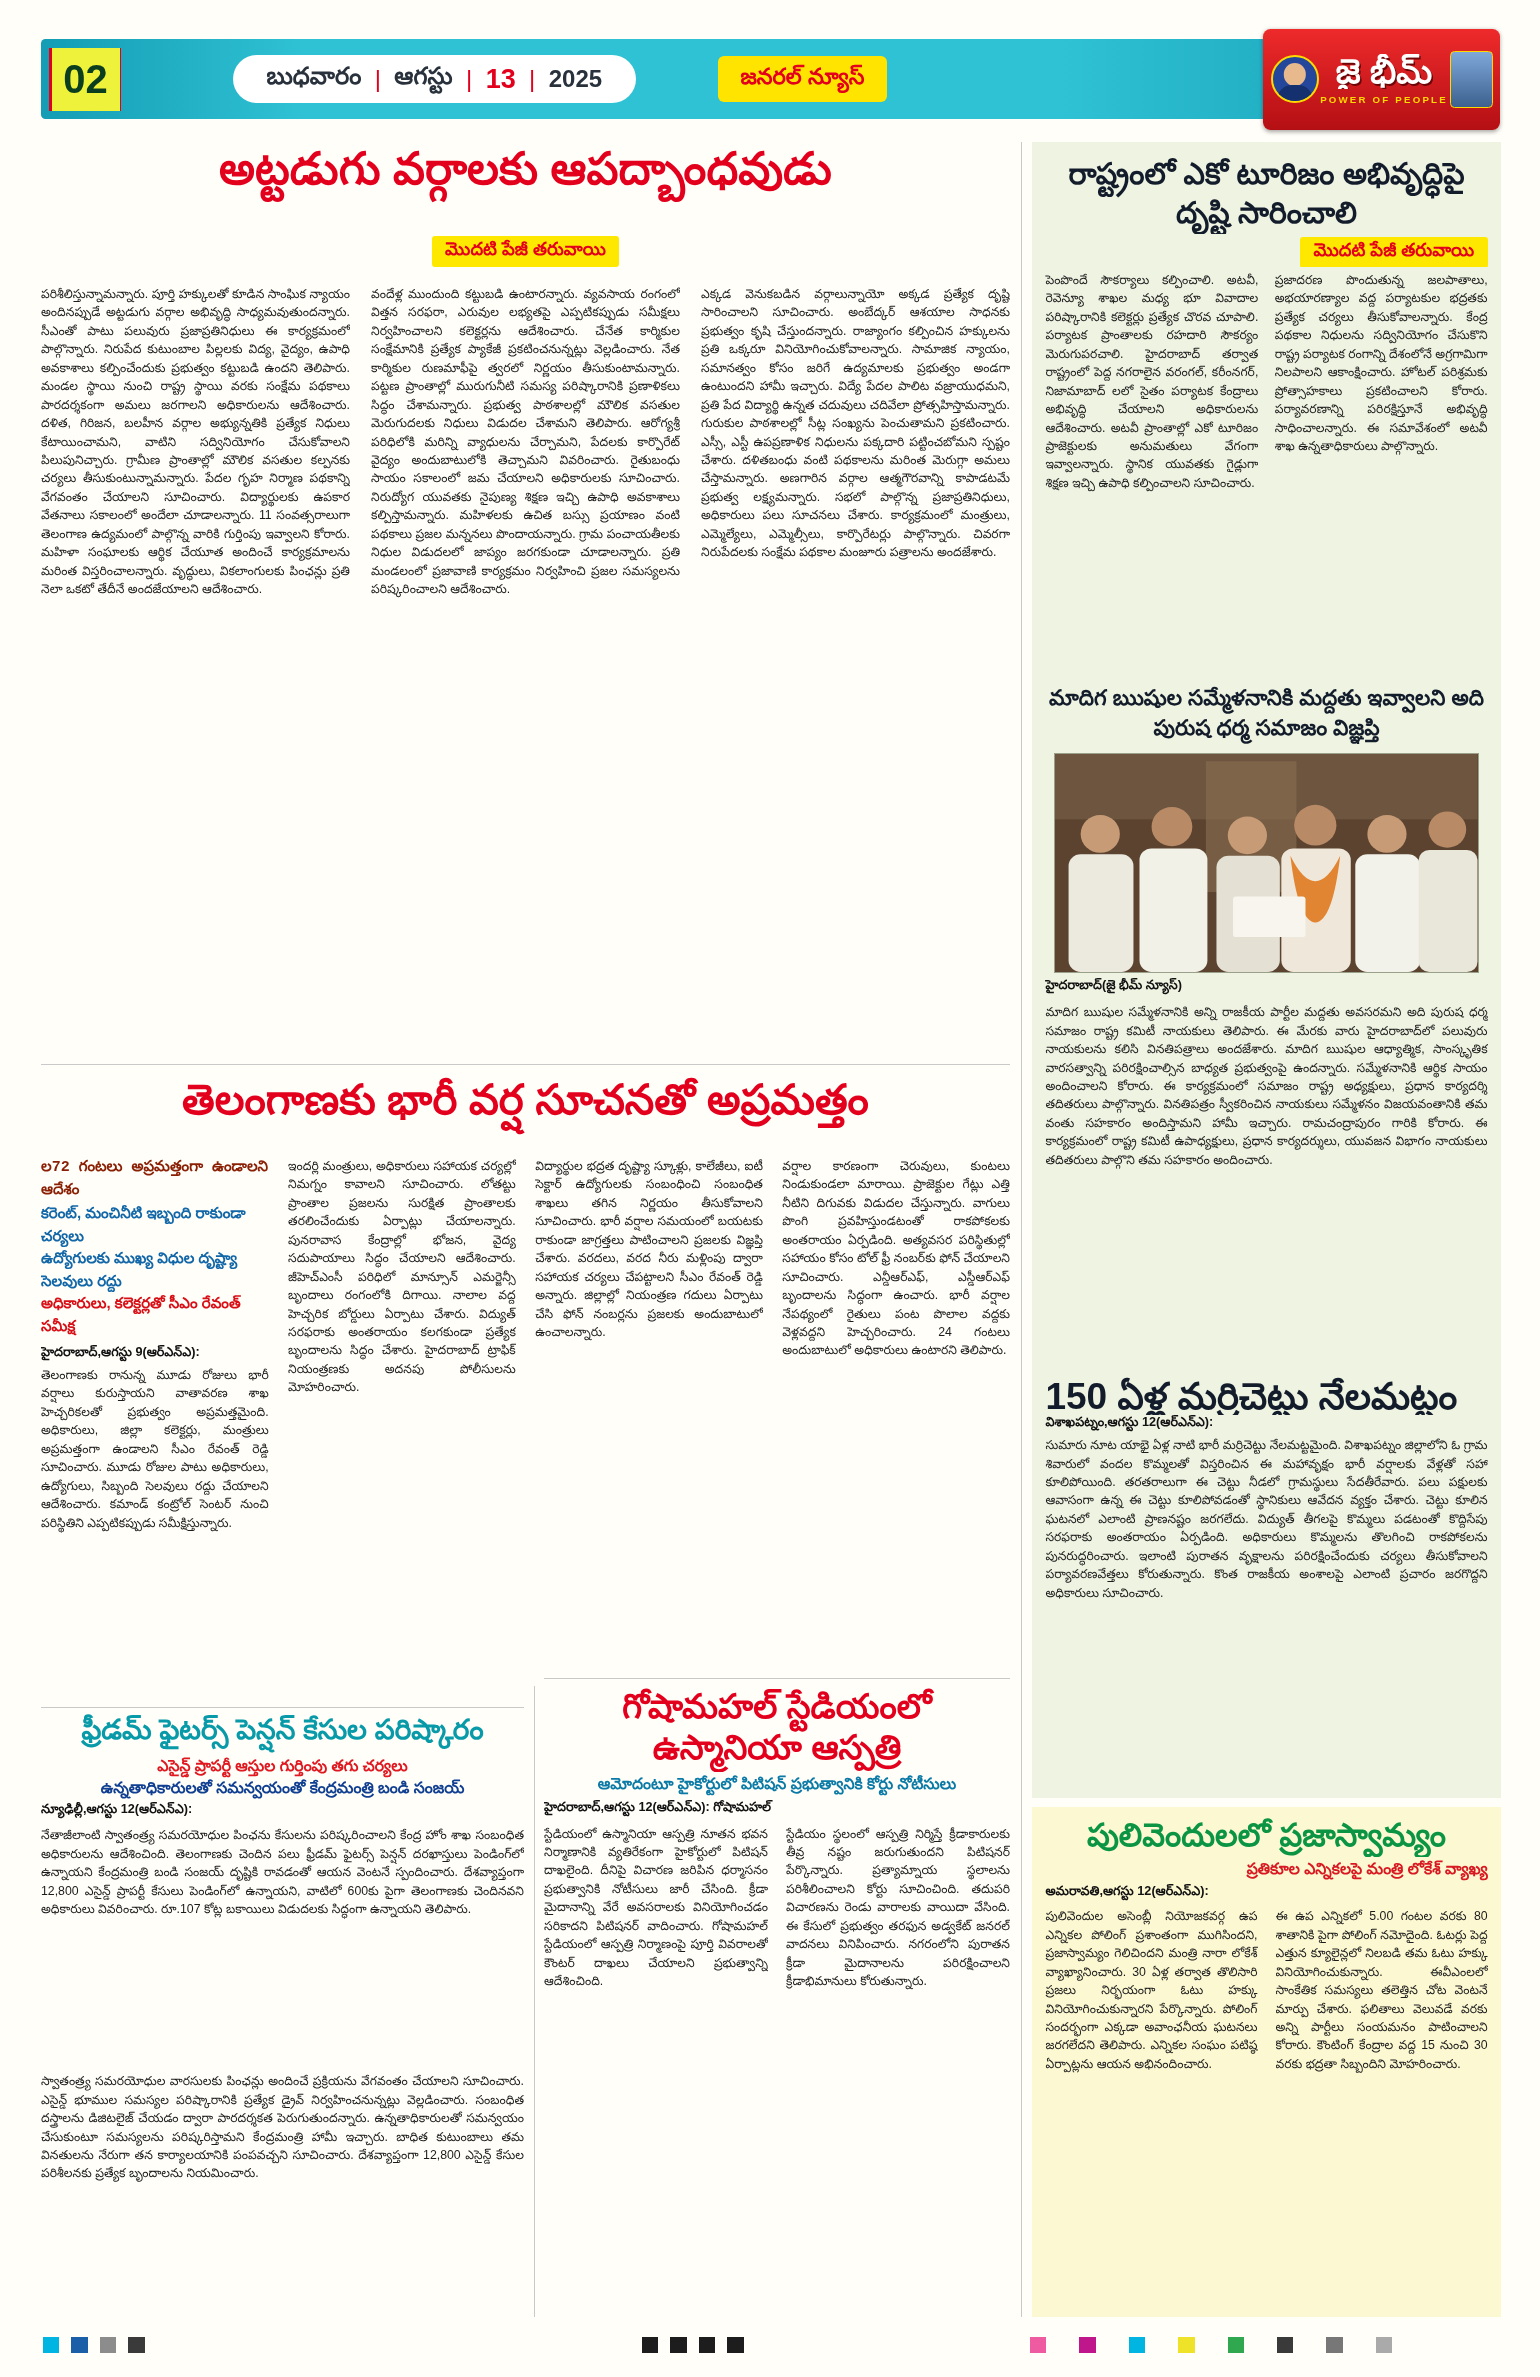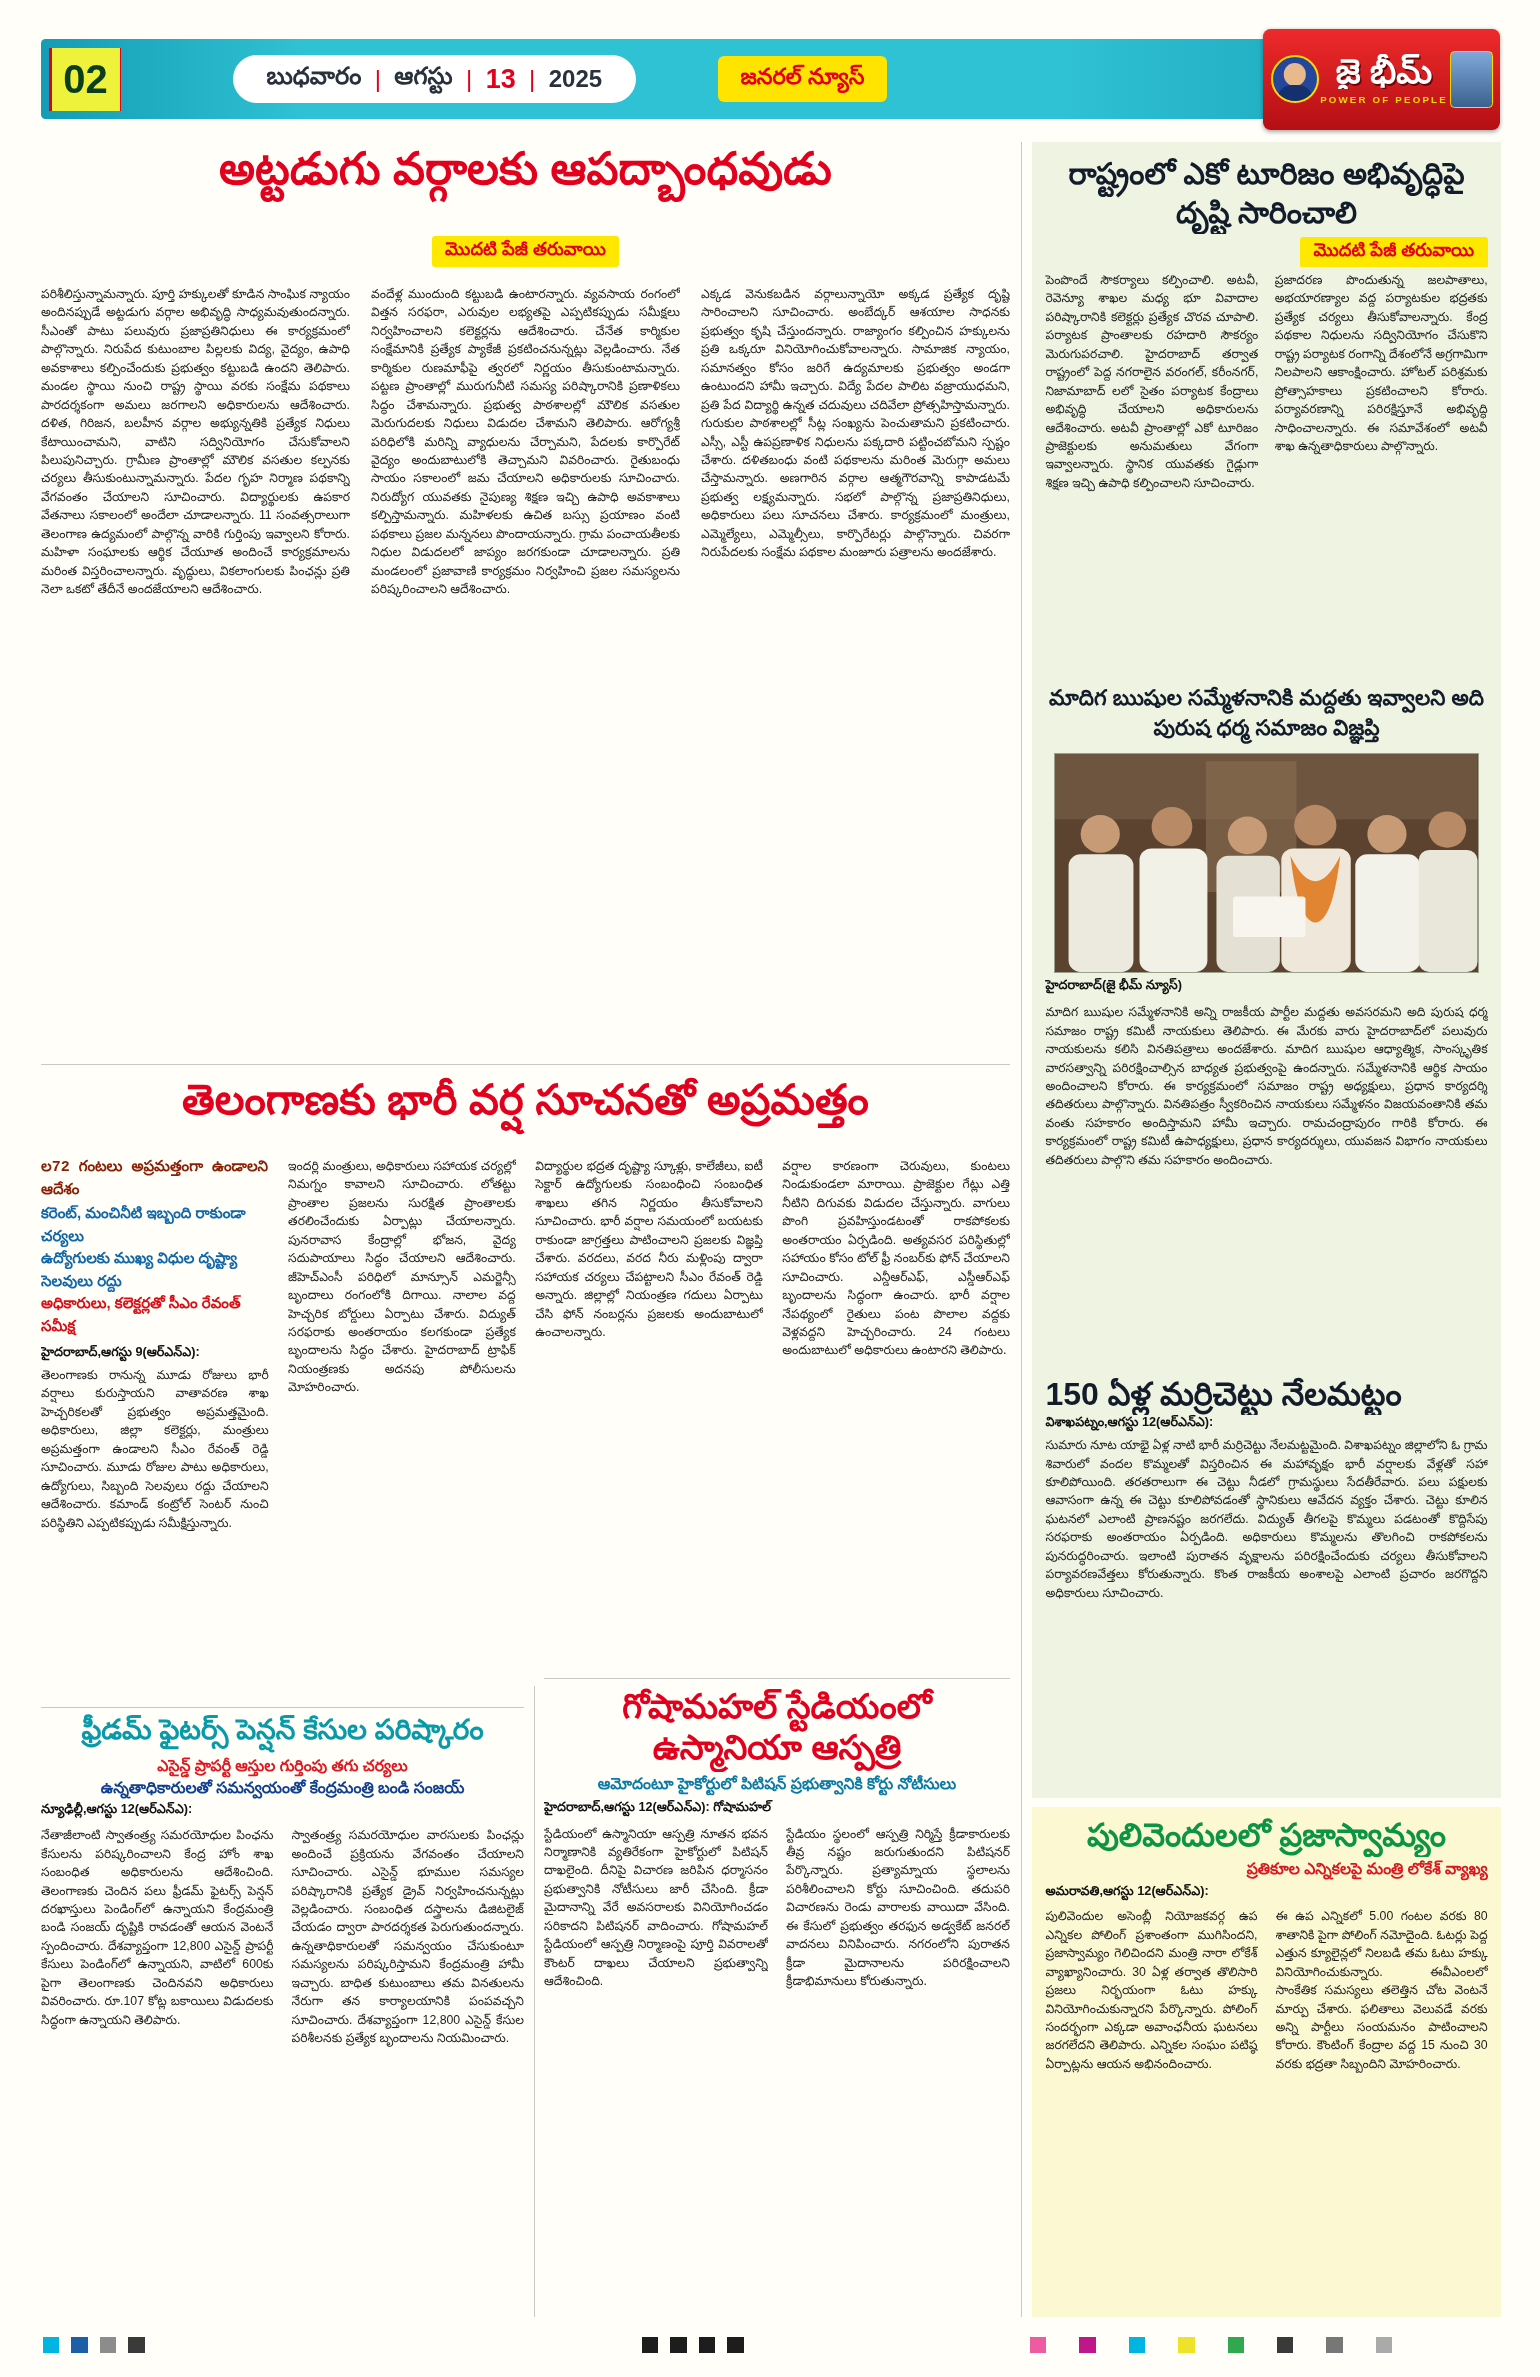--- a/index.html
+++ b/index.html
@@ -71,41 +71,41 @@
     line-height:1.3; height:80px; overflow:hidden; }
   .eco-tagrow { text-align:right; height:30px; margin-top:3px; overflow:hidden; }
   .eco-cols { display:flex; gap:16.4px; height:402px; margin-top:4px; }
   .eco-cols .col { flex:1; height:100%; }
   .madiga-subhead { text-align:center; color:#131c2b; font-size:21.6px; font-weight:bold;
     line-height:1.35; margin-top:10.4px; height:61px; overflow:hidden; }
   .news-photo { width:96%; height:220px; margin:9px auto 4.5px auto; border:0.7px solid #9aa08a;
     display:block; background:#5b4330; }
   .photo-caption { font-weight:bold; font-size:12.7px; color:#111; height:19.4px; overflow:hidden; }
   .eco-body { height:356px; margin-top:6px; }
-  .banyan-headline { color:#131c2b; font-size:32px; font-weight:bold; margin-top:16.4px;
+  .banyan-headline { color:#131c2b; font-size:37px; font-weight:bold; margin-top:16.4px;
     height:39px; overflow:hidden; }
   .banyan-body { height:343px; margin-top:3px; }
 
   
   .puli-panel { position:absolute; left:1032px; top:1807px; width:469px; height:510px;
     background:#fcf8d2; padding:10.4px 13.4px; }
   .puli-headline { text-align:center; color:#0b9444; font-size:32px; font-weight:bold;
     height:40px; overflow:hidden; }
   .puli-deck { text-align:right; color:#d81921; font-size:15.7px; font-weight:bold;
     height:24px; margin-top:3px; overflow:hidden; }
   .puli-cols { display:flex; gap:18px; height:377px; margin-top:6px; }
   .puli-cols .col { flex:1; height:100%; }
 
   
   .freedom { position:absolute; left:41px; top:1714px; width:483px; height:602px; }
   .freedom-headline { text-align:center; color:#089aa8; font-size:28px; font-weight:bold;
     height:40px; overflow:hidden; }
   .freedom-d1 { text-align:center; color:#e01820; font-size:15.7px; font-weight:bold; height:22.4px; overflow:hidden; margin-top:3px;}
   .freedom-d2 { text-align:center; color:#103f91; font-size:15.7px; font-weight:bold; height:22.4px; overflow:hidden; }
-  .freedom-cols { display:flex; gap:18px; height:474px; margin-top:7.5px; }
+  .freedom-cols { display:flex; gap:18px; height:474px; margin-top:7.5px;flex-direction:column; }
   .freedom-cols .col { flex:1; height:100%; }
 
   
   .stadium { position:absolute; left:544px; top:1686px; width:466px; height:631px; }
   .stadium-headline { text-align:center; color:#e3001d; font-size:34px; font-weight:bold;
     line-height:1.2; height:86px; overflow:hidden; }
   .stadium-deck { text-align:center; color:#0b7aa6; font-size:15.7px; font-weight:bold;
     height:25px; overflow:hidden; margin-top:3px; }
   .stadium-cols { display:flex; gap:18px; height:477px; margin-top:7.5px; }
   .stadium-cols .col { flex:1; height:100%; }

